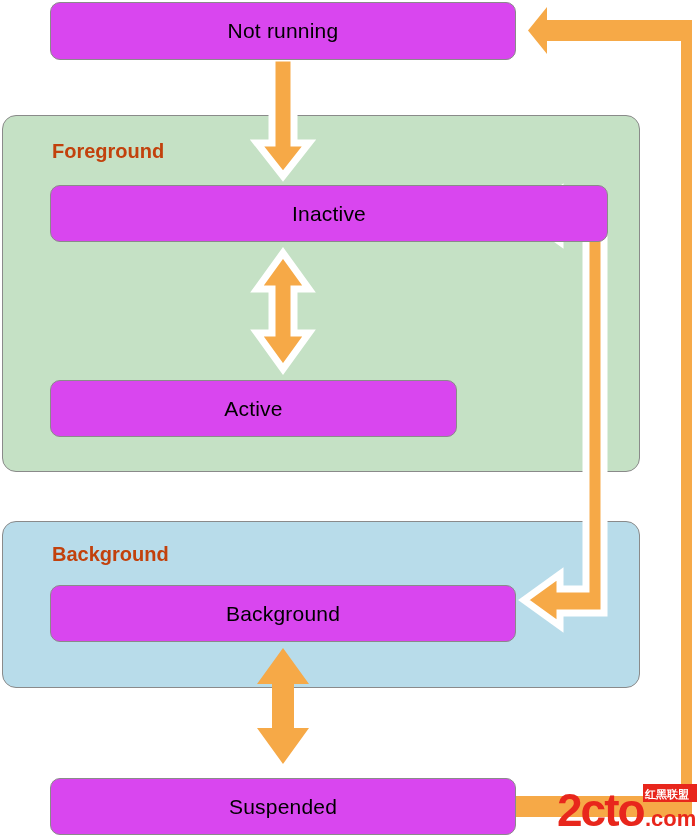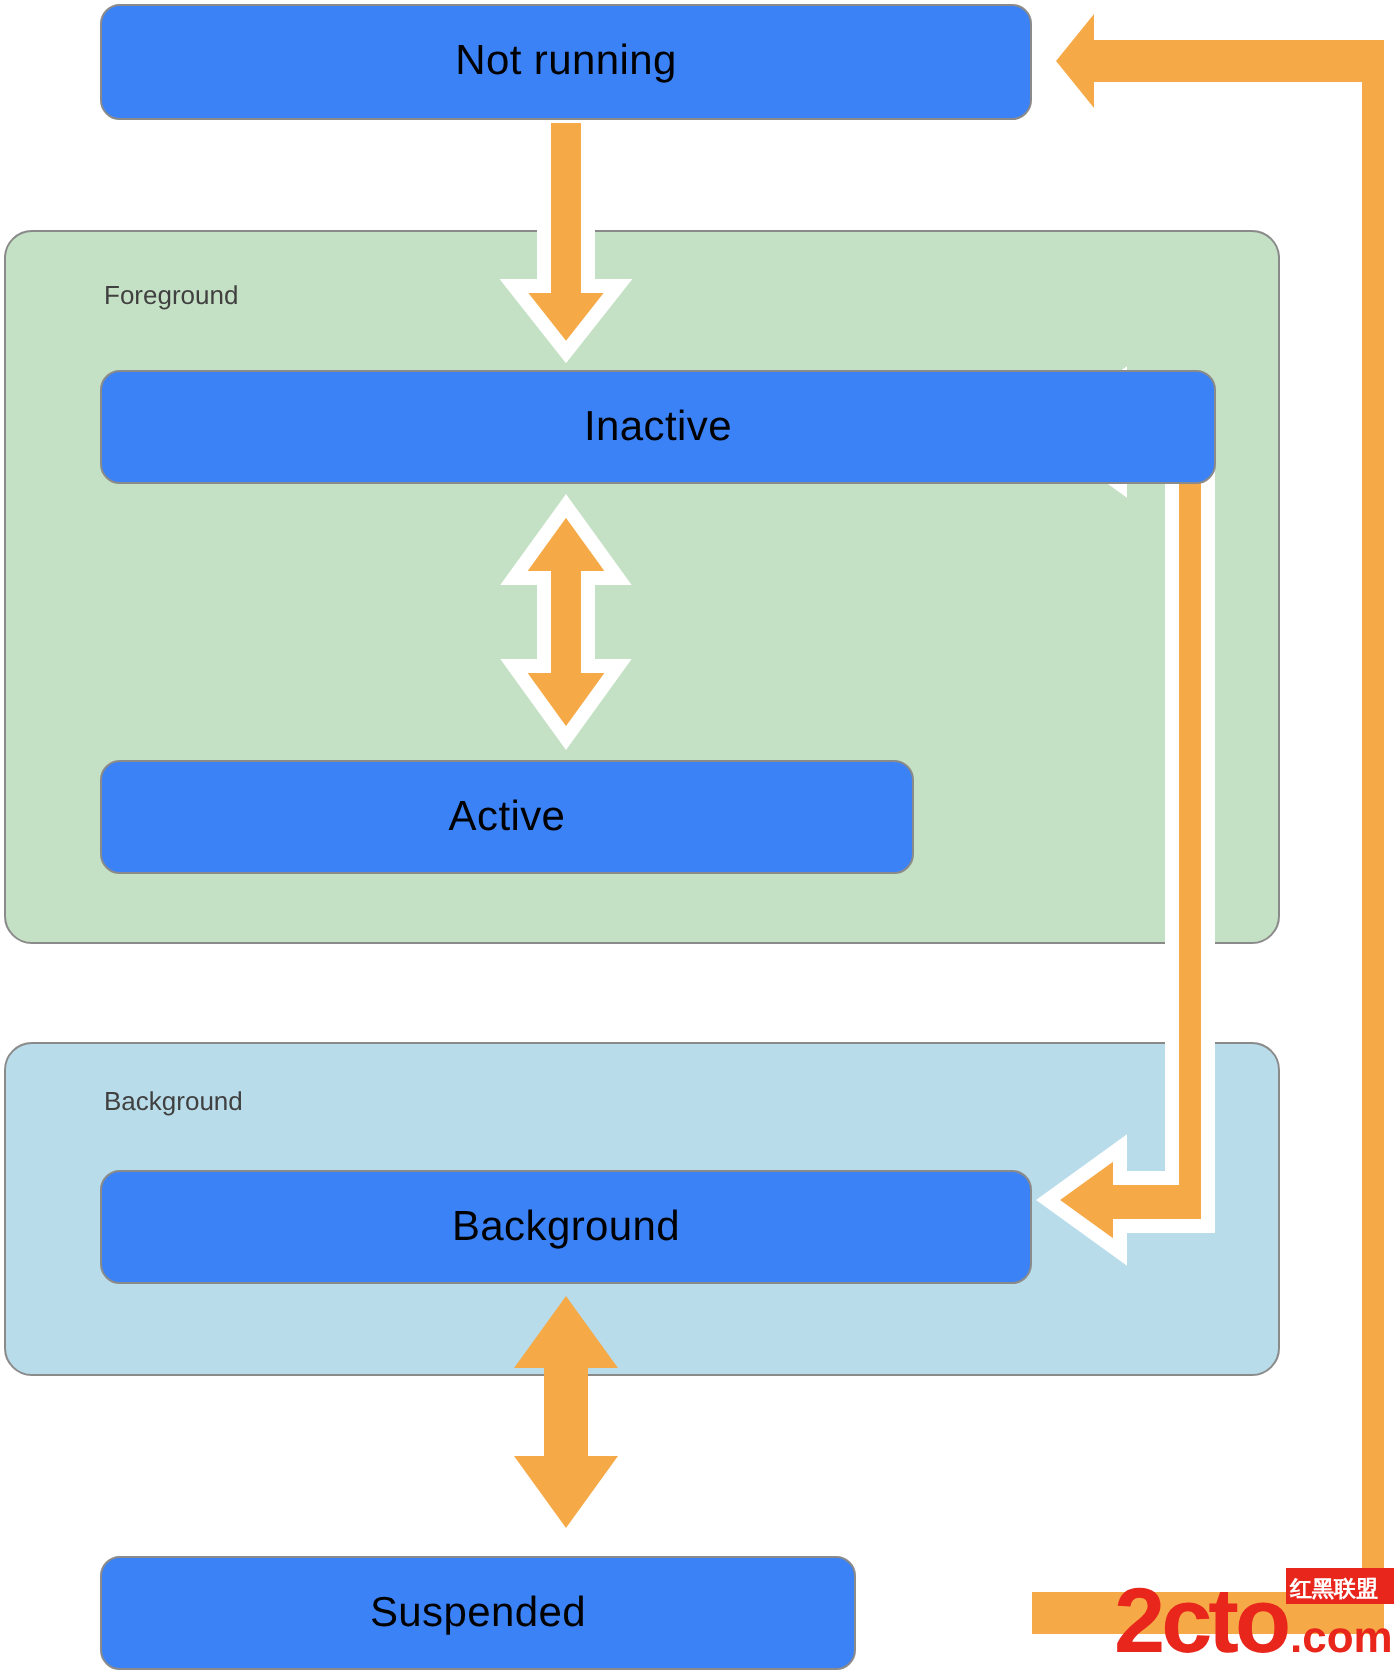--- a/index.html
+++ b/index.html
@@ -13,58 +13,58 @@
   #diagram {
     position: relative;
     width: 697px;
     height: 837px;
     background: #ffffff;
     overflow: hidden;
   }
   
   .state-box {
     position: absolute;
-    background: #3b82f6;
+    background: #d946ef;
     border: 1.5px solid #8a8a8a;
     border-radius: 10px;
     box-sizing: border-box;
     display: flex;
     align-items: center;
     justify-content: center;
     color: #000000;
     font-size: 21px;
     font-family: "Liberation Sans", sans-serif;
     letter-spacing: 0.2px;
   }
   #box-not-running { left: 50px;  top: 2px;   width: 466px; height: 58px; }
   #box-inactive    { left: 50px;  top: 185px; width: 558px; height: 57px; }
   #box-active      { left: 50px;  top: 380px; width: 407px; height: 57px; }
   #box-background  { left: 50px;  top: 585px; width: 466px; height: 57px; }
-  #box-suspended   { left: 50px;  top: 778px; width: 378px; height: 57px; }
+  #box-suspended   { left: 50px;  top: 778px; width: 466px; height: 57px; }
 
   
   .group-panel {
     position: absolute;
     border: 1.5px solid #8a8a8a;
     border-radius: 14px;
     box-sizing: border-box;
   }
   #panel-foreground {
     left: 2px; top: 115px; width: 638px; height: 357px;
     background: #c5e1c5;
   }
   #panel-background {
     left: 2px; top: 521px; width: 638px; height: 167px;
     background: #b8dcea;
   }
   .group-title {
     position: absolute;
-    font-size: 13px;
-    font-weight: normal;
-    color: #404040;
+    font-size: 20px;
+    font-weight: bold;
+    color: #c2410c;
     font-family: "Liberation Sans", sans-serif;
   }
   #title-foreground { left: 52px; top: 140px; }
   #title-background { left: 52px; top: 543px; }
 
   
   #arrow-layer {
     position: absolute;
     left: 0; top: 0;
     width: 697px;

